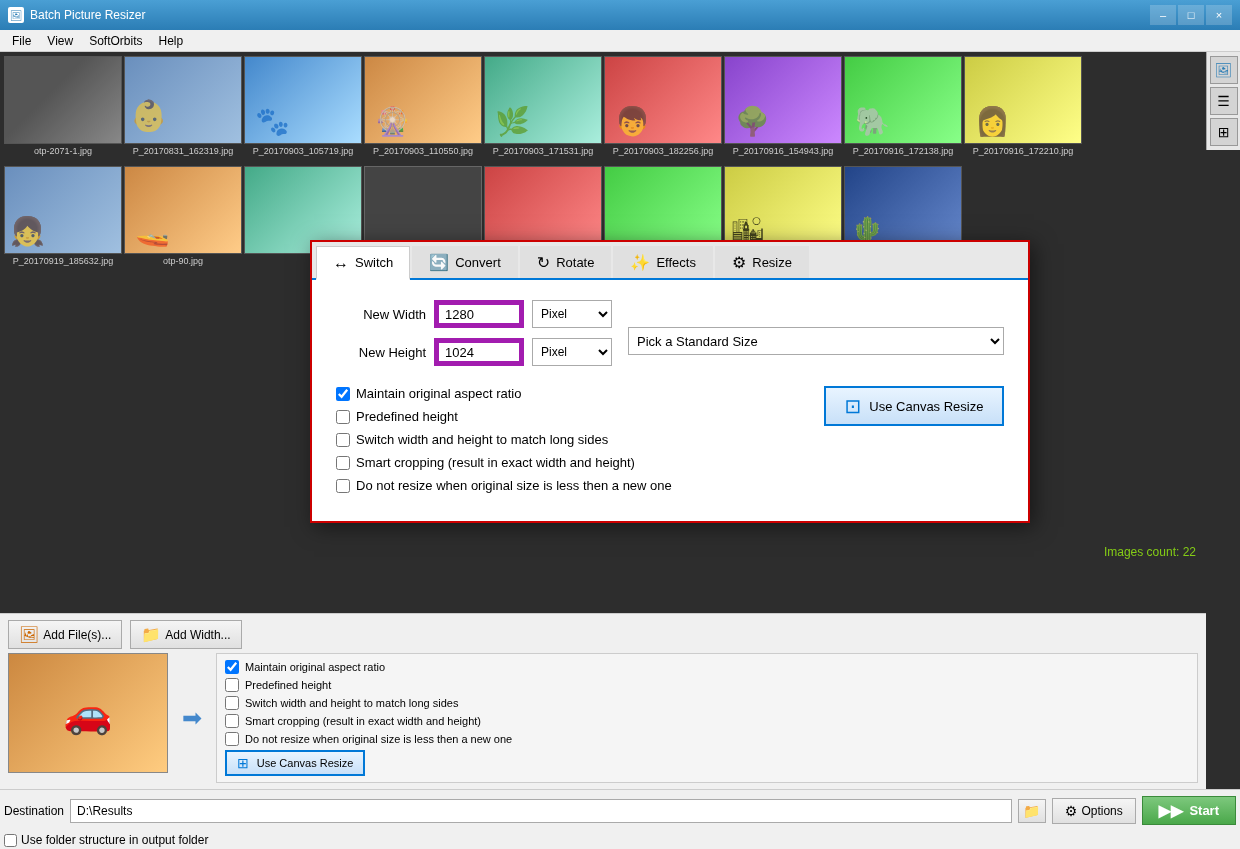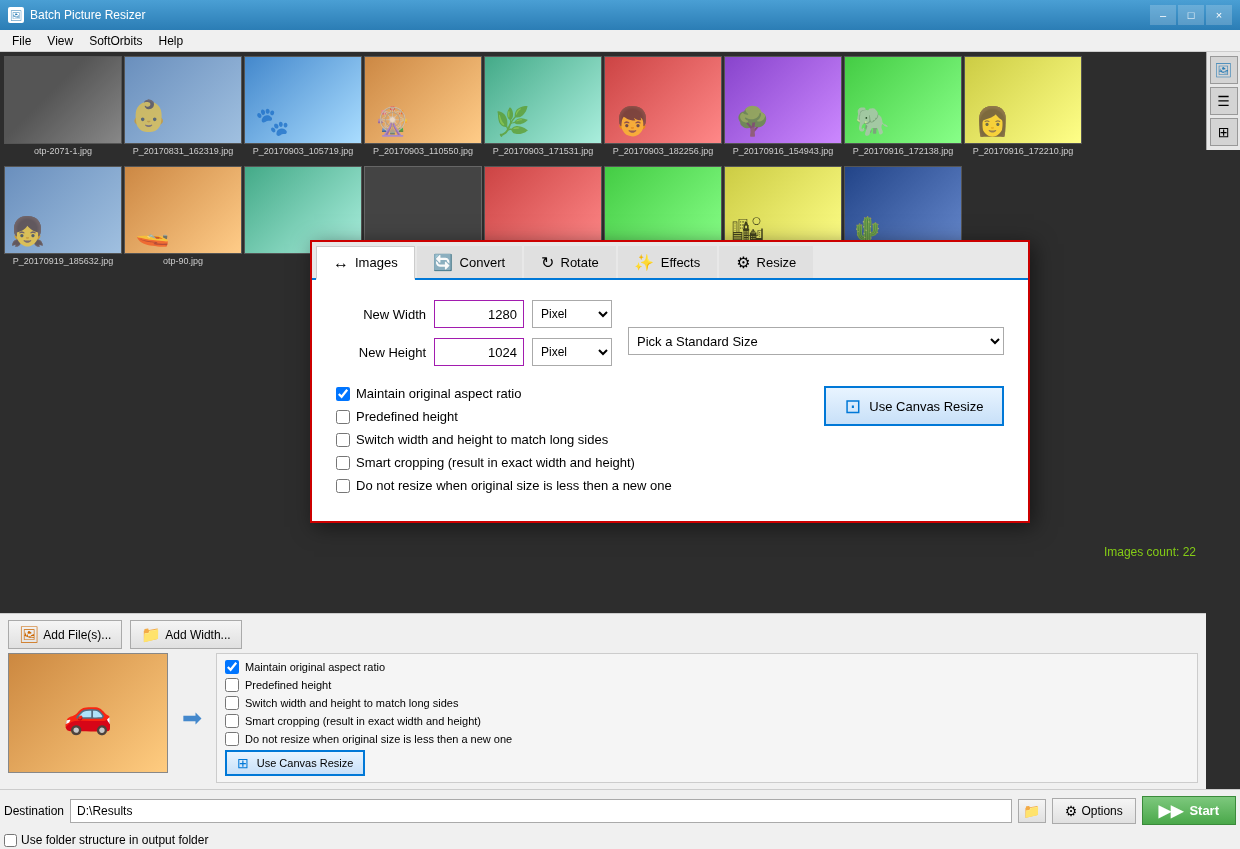--- a/index.html
+++ b/index.html
@@ -262,24 +262,23 @@
       gap: 8px;
     }
     .form-label {
       width: 90px;
       font-size: 13px;
       text-align: right;
     }
     .form-input {
       width: 90px;
       height: 28px;
-      border: 1px solid #a21caf;
+      border: 5px solid #a21caf;
       padding: 2px 6px;
       font-size: 13px;
-      text-align: right;
     }
     .form-select {
       height: 28px;
       border: 1px solid #aaa;
       background: white;
       font-size: 12px;
       padding: 0 4px;
       min-width: 80px;
     }
 
@@ -540,21 +539,21 @@
     <span>Use folder structure in output folder</span>
   </div>
 </div>
 
 <div class="modal-overlay">
   <div class="modal">
 
     <div class="tab-bar">
       <div class="tab active">
         <span class="tab-icon">↔</span>
-        <span>Images</span>
+        <span>Switch</span>
       </div>
       <div class="tab">
         <span class="tab-icon">🔄</span>
         <span>Convert</span>
       </div>
       <div class="tab">
         <span class="tab-icon">↻</span>
         <span>Rotate</span>
       </div>
       <div class="tab">

